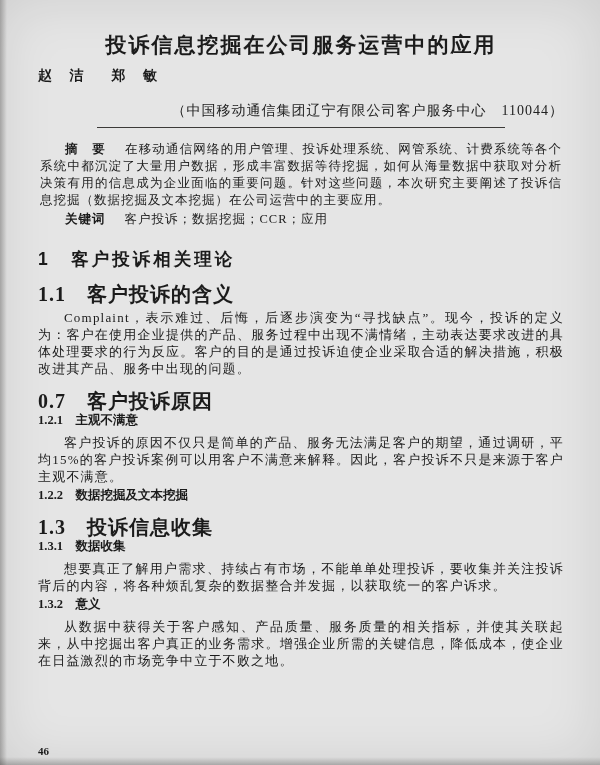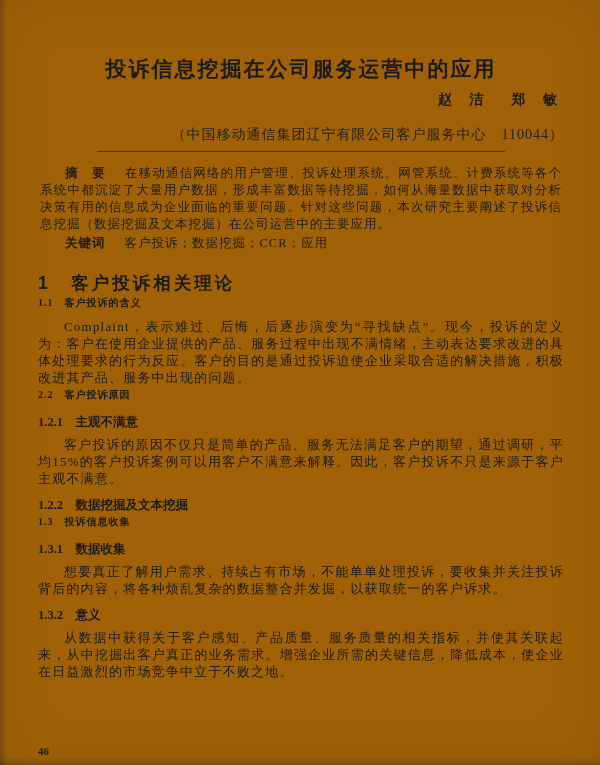--- a/index.html
+++ b/index.html
@@ -6,23 +6,23 @@
   html, body { width: 600px; height: 765px; }
   body {
     background: #a8a6a2;
     font-family: "Liberation Serif", "DejaVu Serif", serif;
     overflow: hidden;
   }
   .page {
     position: relative;
     width: 600px;
     height: 765px;
-    background: #a16207;
+    background: #e5e5e5;
     color: #1b1b1b;
-    padding: 56px 36px 0 38px;
+    padding: 32px 36px 0 38px;
     box-shadow: inset 0 0 55px rgba(0,0,0,0.10);
   }
   
   .page::before {
     content: "";
     position: absolute; left: 0; top: 0; bottom: 0; width: 7px;
     background: linear-gradient(90deg, rgba(40,38,36,0.30), rgba(40,38,36,0.0));
     pointer-events: none;
   }
   .page::after {
@@ -33,21 +33,21 @@
   }
 
   .title {
     text-align: center;
     font-size: 21px;
     font-weight: bold;
     letter-spacing: 2px;
     line-height: 26px;
   }
   .authors {
-    text-align: right;
+    text-align: left;
     font-size: 14px;
     font-weight: bold;
     letter-spacing: 7px;
     margin-top: 9px;
     line-height: 18px;
   }
   .affiliation {
     text-align: right;
     font-size: 14px;
     letter-spacing: 1px;
@@ -84,27 +84,28 @@
 
   .sec {
     margin-top: 20px;
     font-size: 17.5px;
     font-weight: bold;
     letter-spacing: 3px;
     line-height: 22px;
     font-family: "Liberation Sans", "DejaVu Sans", sans-serif;
   }
   .sub {
-    font-size: 10px;
+    margin-top: 15px;
+    font-size: 20px;
     font-weight: bold;
     letter-spacing: 1px;
     line-height: 18px;
   }
   .subsub {
-    margin-top: 10px;
+    margin-top: 2px;
     font-size: 12.5px;
     font-weight: bold;
     line-height: 16px;
   }
   .body {
     margin-top: 6px;
     font-size: 13px;
     line-height: 17px;
     letter-spacing: 1.2px;
     text-align: justify;
@@ -138,21 +139,21 @@
 
   <p class="keywords">
     <span class="run-label">关键词</span><span>客户投诉；数据挖掘；CCR；应用</span>
   </p>
 
   <h2 class="sec">1　客户投诉相关理论</h2>
 
   <h3 class="sub">1.1　客户投诉的含义</h3>
   <p class="body">Complaint，表示难过、后悔，后逐步演变为“寻找缺点”。现今，投诉的定义为：客户在使用企业提供的产品、服务过程中出现不满情绪，主动表达要求改进的具体处理要求的行为反应。客户的目的是通过投诉迫使企业采取合适的解决措施，积极改进其产品、服务中出现的问题。</p>
 
-  <h3 class="sub">2.2　客户投诉原因</h3>
+  <h3 class="sub">0.7　客户投诉原因</h3>
 
   <h4 class="subsub">1.2.1　主观不满意</h4>
   <p class="body">客户投诉的原因不仅只是简单的产品、服务无法满足客户的期望，通过调研，平均15%的客户投诉案例可以用客户不满意来解释。因此，客户投诉不只是来源于客户主观不满意。</p>
 
   <h4 class="subsub">1.2.2　数据挖掘及文本挖掘</h4>
 
   <h3 class="sub">1.3　投诉信息收集</h3>
 
   <h4 class="subsub">1.3.1　数据收集</h4>
   <p class="body">想要真正了解用户需求、持续占有市场，不能单单处理投诉，要收集并关注投诉背后的内容，将各种烦乱复杂的数据整合并发掘，以获取统一的客户诉求。</p>

